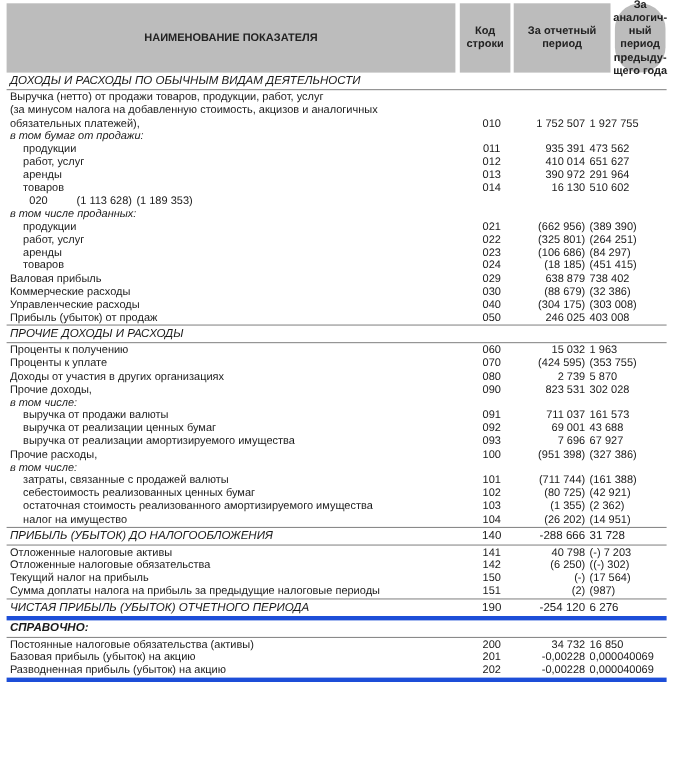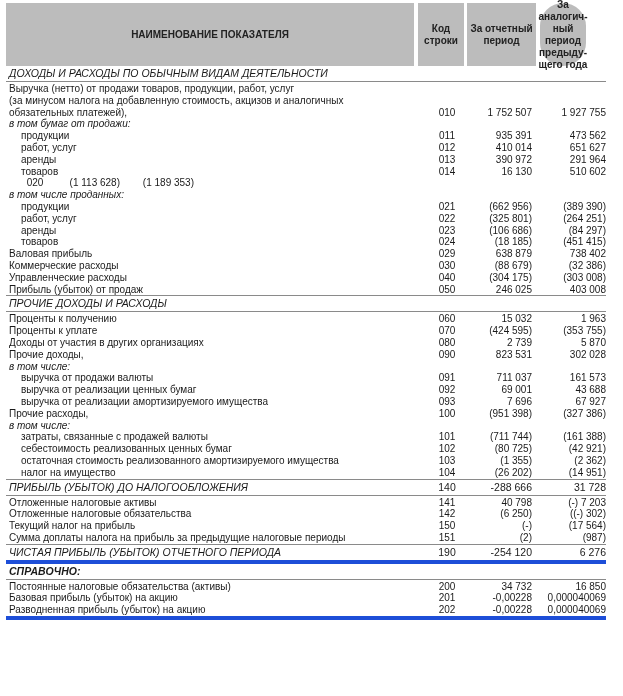--- a/index.html
+++ b/index.html
@@ -5,27 +5,27 @@
   html, body { margin: 0; padding: 0; background: #ffffff; }
   body { width: 623px; height: 696px; position: relative; overflow: hidden;
          font-family: "Liberation Sans", sans-serif; color: #1a1a1a; }
   .wrap { position: absolute; left: 6px; top: 3px; width: 600px; }
   .hdr { display: flex; height: 63px; }
   .hcell { background: #bcbcbc; font-weight: bold; font-size: 10px; color: #222;
            display: flex; align-items: center; justify-content: center; text-align: center;
            line-height: 12px; box-sizing: border-box; }
   .h-name { width: 408px; }
   .h-code { width: 46px; margin-left: 4px; }
-  .h-cur { width: 69px; margin-left: 3px; }
+  .h-cur { width: 88px; margin-left: 3px; }
   .h-prev { width: 46px; margin-left: 4px; border-radius: 28px; }
   .row { display: flex; height: 11.8px; line-height: 11.8px; font-size: 10px; white-space: nowrap; }
   .c-name { width: 412px; padding-left: 3px; box-sizing: border-box; overflow: hidden; }
   .c-code { width: 50px; text-align: center; padding-left: 8px; box-sizing: border-box; }
   .c-cur { width: 68px; text-align: right; padding-right: 4px; box-sizing: border-box; }
-  .c-prev { width: 70px; text-align: right; box-sizing: border-box; }
+  .c-prev { width: 70px; text-align: left; box-sizing: border-box; }
   .ind .c-name { padding-left: 15px; }
   .it .c-name { font-style: italic; }
   .sec { height: 15px; line-height: 15px; font-style: italic; font-size: 10.5px; }
   .sec.bold { font-weight: bold; }
   .rule-bot { border-bottom: 1.5px solid #8a8a8a; }
   .rule-thick { border-bottom: 4px solid #1d4ed8; }
   .gap-top { margin-top: 1px; }
 </style>
 </head>
 <body>

